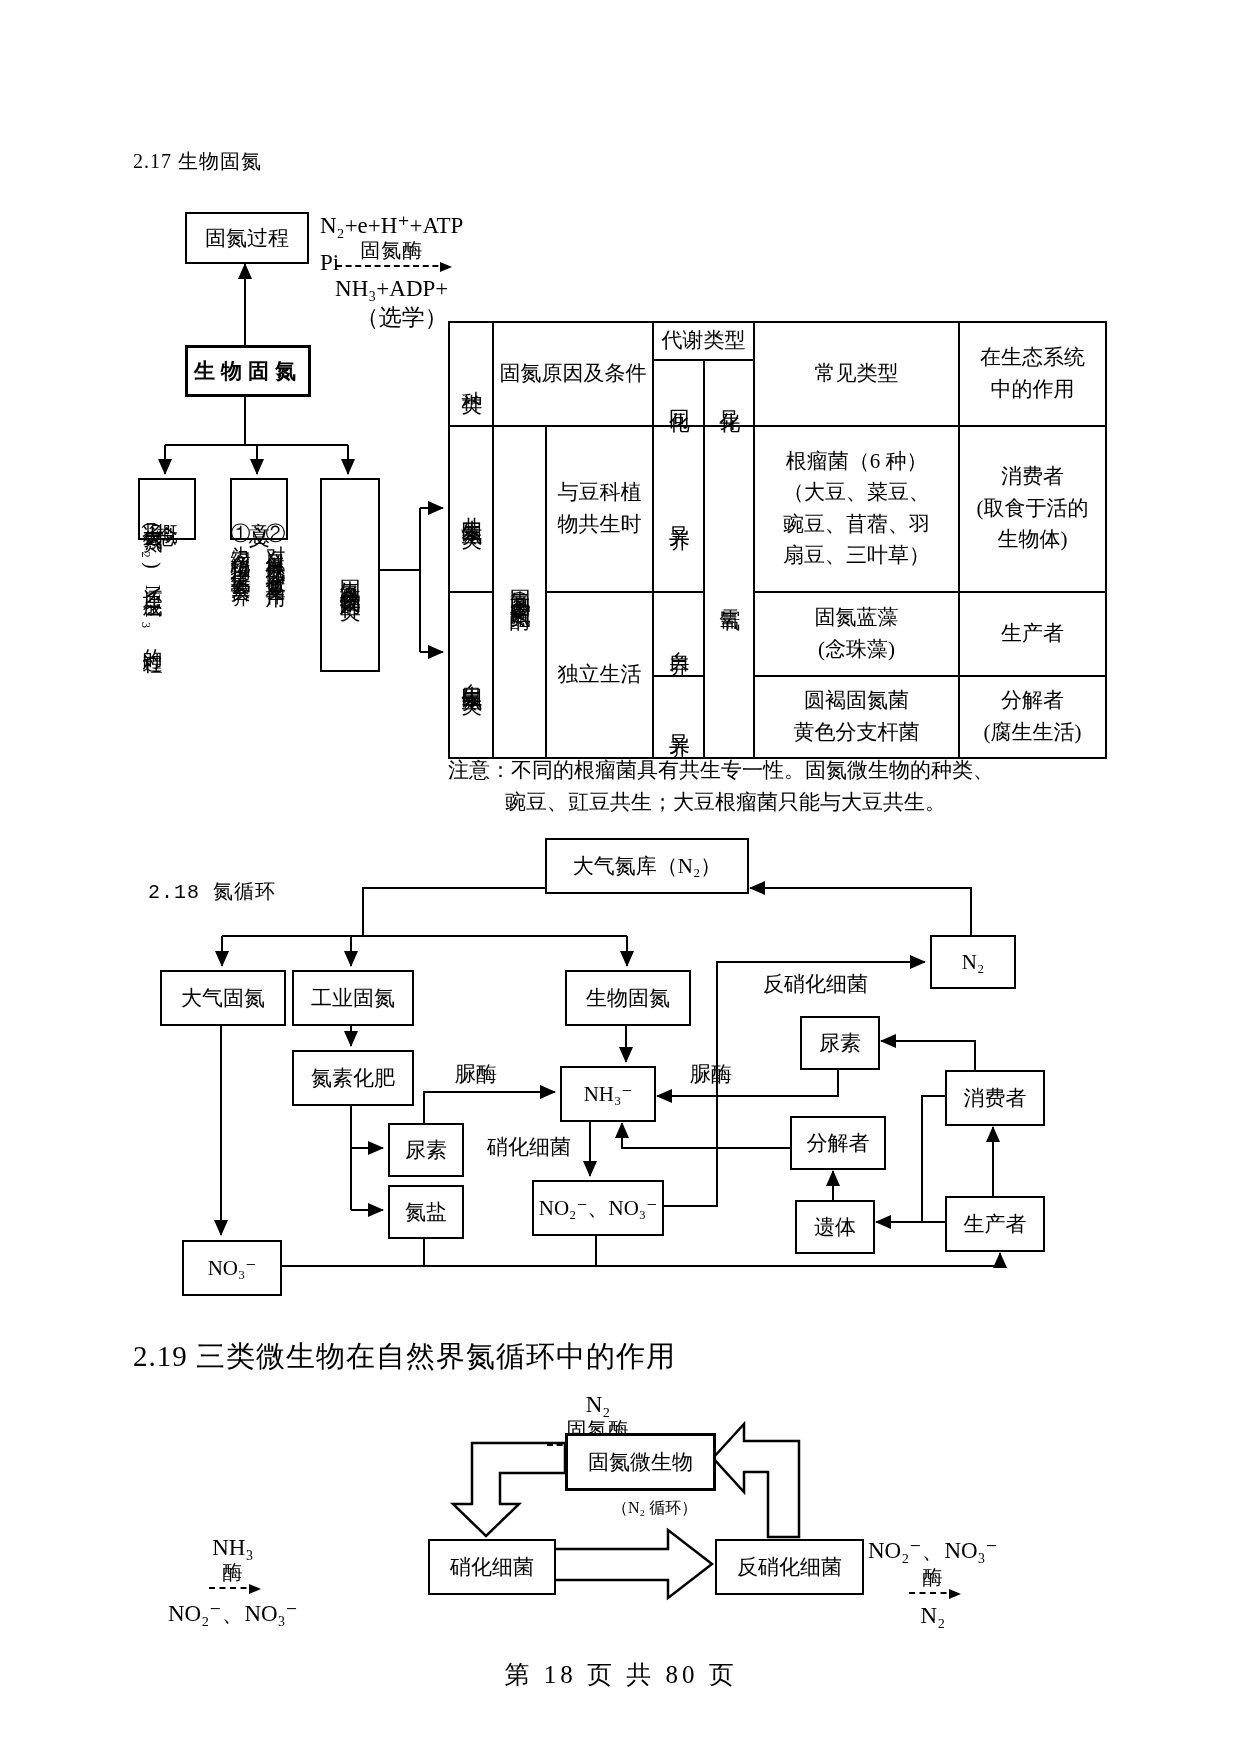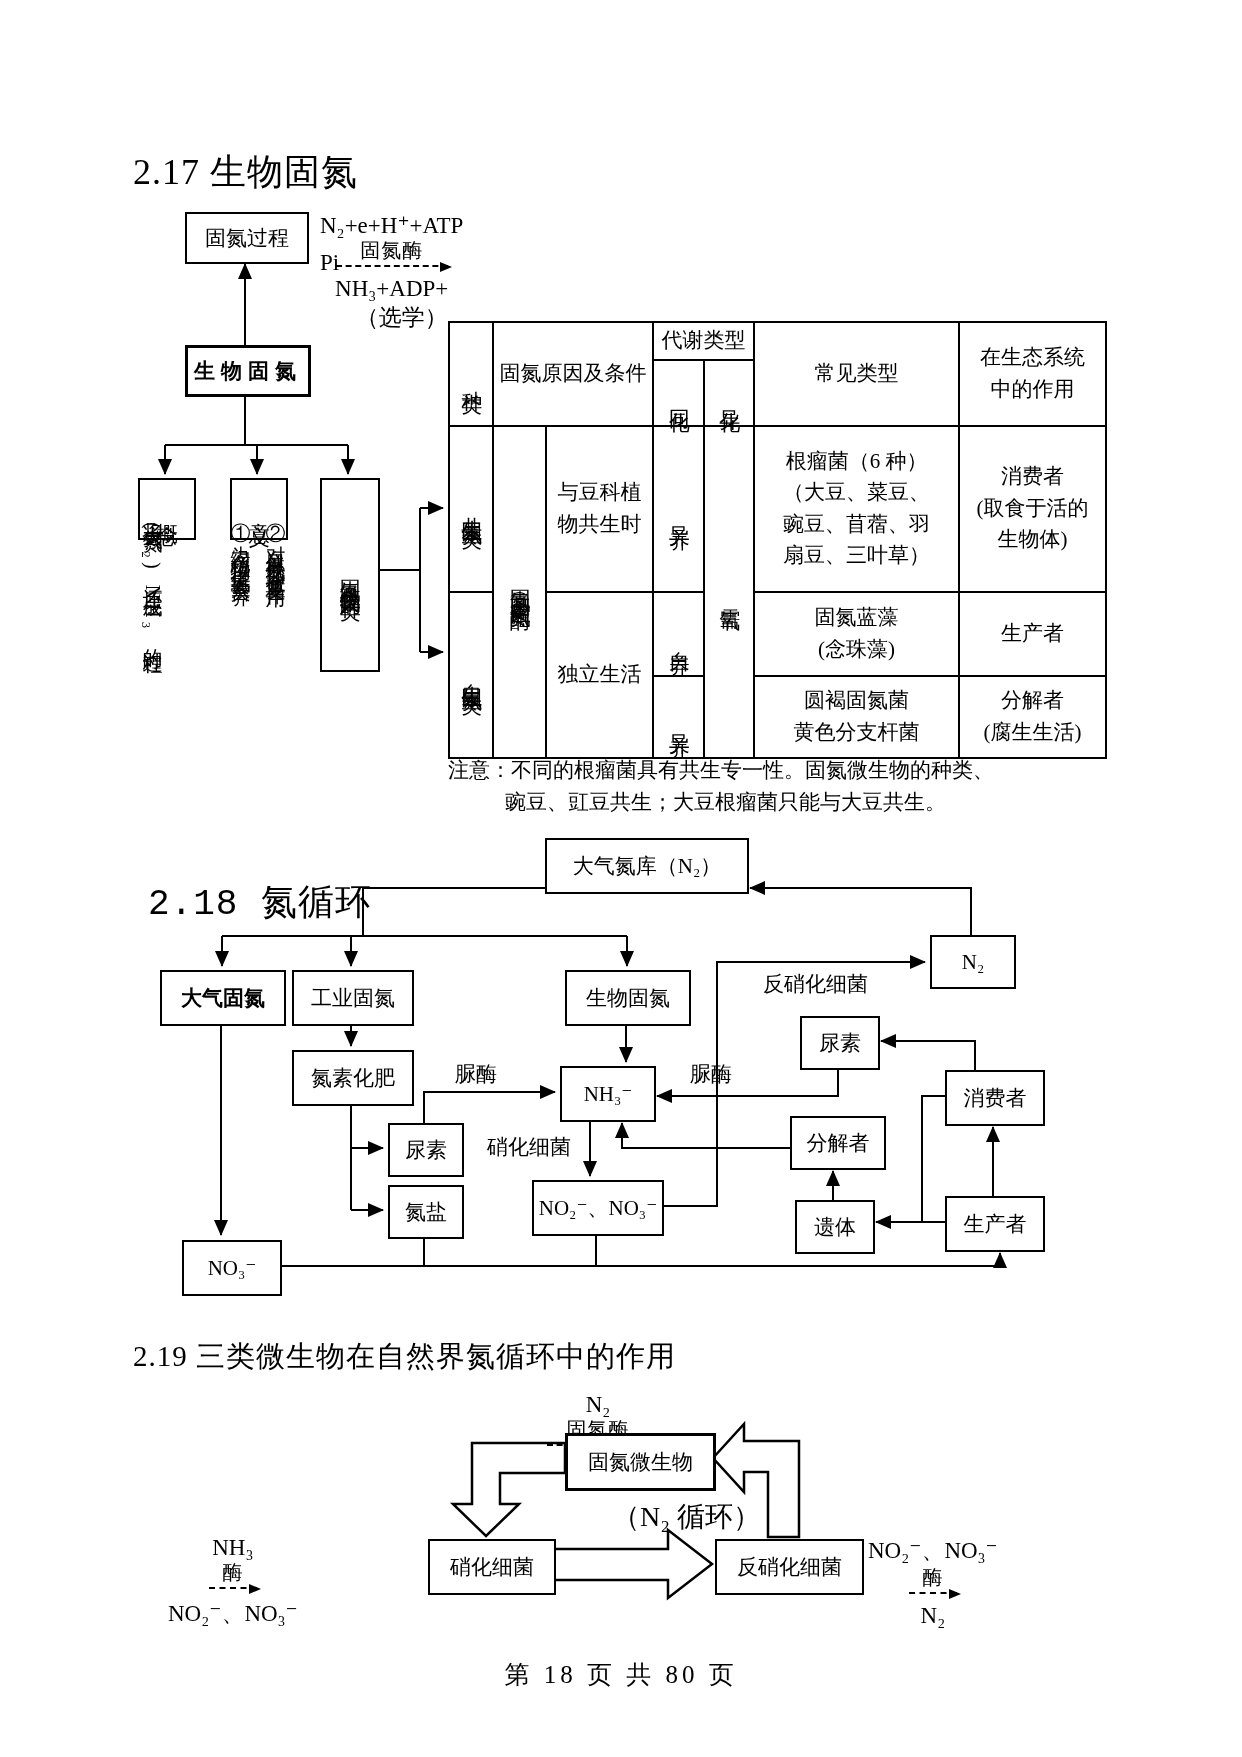--- a/index.html
+++ b/index.html
@@ -1,18 +1,18 @@
 <!DOCTYPE html>
 <html><head>
 <meta charset="utf-8">
 <style>
   html,body{margin:0;padding:0;background:#fff;}
   #page{position:relative;width:1242px;height:1757px;background:#ffffff;overflow:hidden;
         font-family:"Liberation Serif","DejaVu Serif",serif;color:#000;}
-  .h1{position:absolute;font-size:36px;letter-spacing:1px;white-space:nowrap;}
+  .h1{position:absolute;font-size:20px;letter-spacing:1px;white-space:nowrap;}
   .dbox{position:absolute;border:2px solid #000;background:#fff;display:flex;align-items:center;
         justify-content:center;text-align:center;font-size:21px;line-height:1.25;z-index:2;white-space:nowrap;}
   .bold-box{border-width:3px;font-weight:bold;letter-spacing:6px;}
   .dlabel{position:absolute;font-size:21px;white-space:nowrap;z-index:2;}
   .vtext{writing-mode:vertical-rl;text-orientation:mixed;letter-spacing:3px;}
   .vannot{position:absolute;font-size:20px;letter-spacing:4px;z-index:2;}
   svg.overlay{position:absolute;left:0;top:0;z-index:1;}
   
   #fixtable{position:absolute;left:448px;top:321px;border-collapse:collapse;table-layout:fixed;z-index:2;}
   #fixtable td,#fixtable th{border:2px solid #000;font-weight:normal;text-align:center;vertical-align:middle;
@@ -180,21 +180,21 @@
   <div class="note-line" style="left:505px;top:788px;">豌豆、豇豆共生；大豆根瘤菌只能与大豆共生。</div>
 
   <div class="h1" style="left:148px;top:878px;font-family:Liberation Mono, monospace;">2.18 氮循环</div>
 
   <div class="dbox" style="left:545px;top:838px;width:200px;height:52px;">
       <span>大气氮库（N₂）</span>
     </div>
   <div class="dbox" style="left:930px;top:935px;width:82px;height:50px;">
       <span>N₂</span>
     </div>
-  <div class="dbox" style="left:160px;top:970px;width:122px;height:52px;font-weight:bold;">
+  <div class="dbox" style="left:160px;top:970px;width:122px;height:52px;">
       <span>大气固氮</span>
     </div>
   <div class="dbox" style="left:292px;top:970px;width:118px;height:52px;">
       <span>工业固氮</span>
     </div>
   <div class="dbox" style="left:565px;top:970px;width:122px;height:52px;">
       <span>生物固氮</span>
     </div>
   <div class="dbox" style="left:292px;top:1050px;width:118px;height:52px;">
       <span>氮素化肥</span>
@@ -242,21 +242,21 @@
     <span class="arrowgrp" style="width:102px;">
       <span class="enzyme">固氮酶</span>
       <span class="dashline"></span>
     </span>
     <span>NH₃</span>
   </div>
 
   <div class="dbox" style="left:565px;top:1433px;width:145px;height:52px;border-width:3px;">
       <span>固氮微生物</span>
     </div>
-  <div class="dlabel" style="left:612px;top:1498px;font-size:28px;">（N₂ 循环）</div>
+  <div class="dlabel" style="left:612px;top:1498px;font-size:16px;">（N₂ 循环）</div>
   <div class="dbox" style="left:428px;top:1539px;width:124px;height:52px;">
       <span>硝化细菌</span>
     </div>
   <div class="dbox" style="left:715px;top:1539px;width:145px;height:52px;">
       <span>反硝化细菌</span>
     </div>
 
   <div class="rxn" style="left:168px;top:1535px;">
     <span>NH₃</span>
     <span class="arrowgrp" style="width:48px;">

